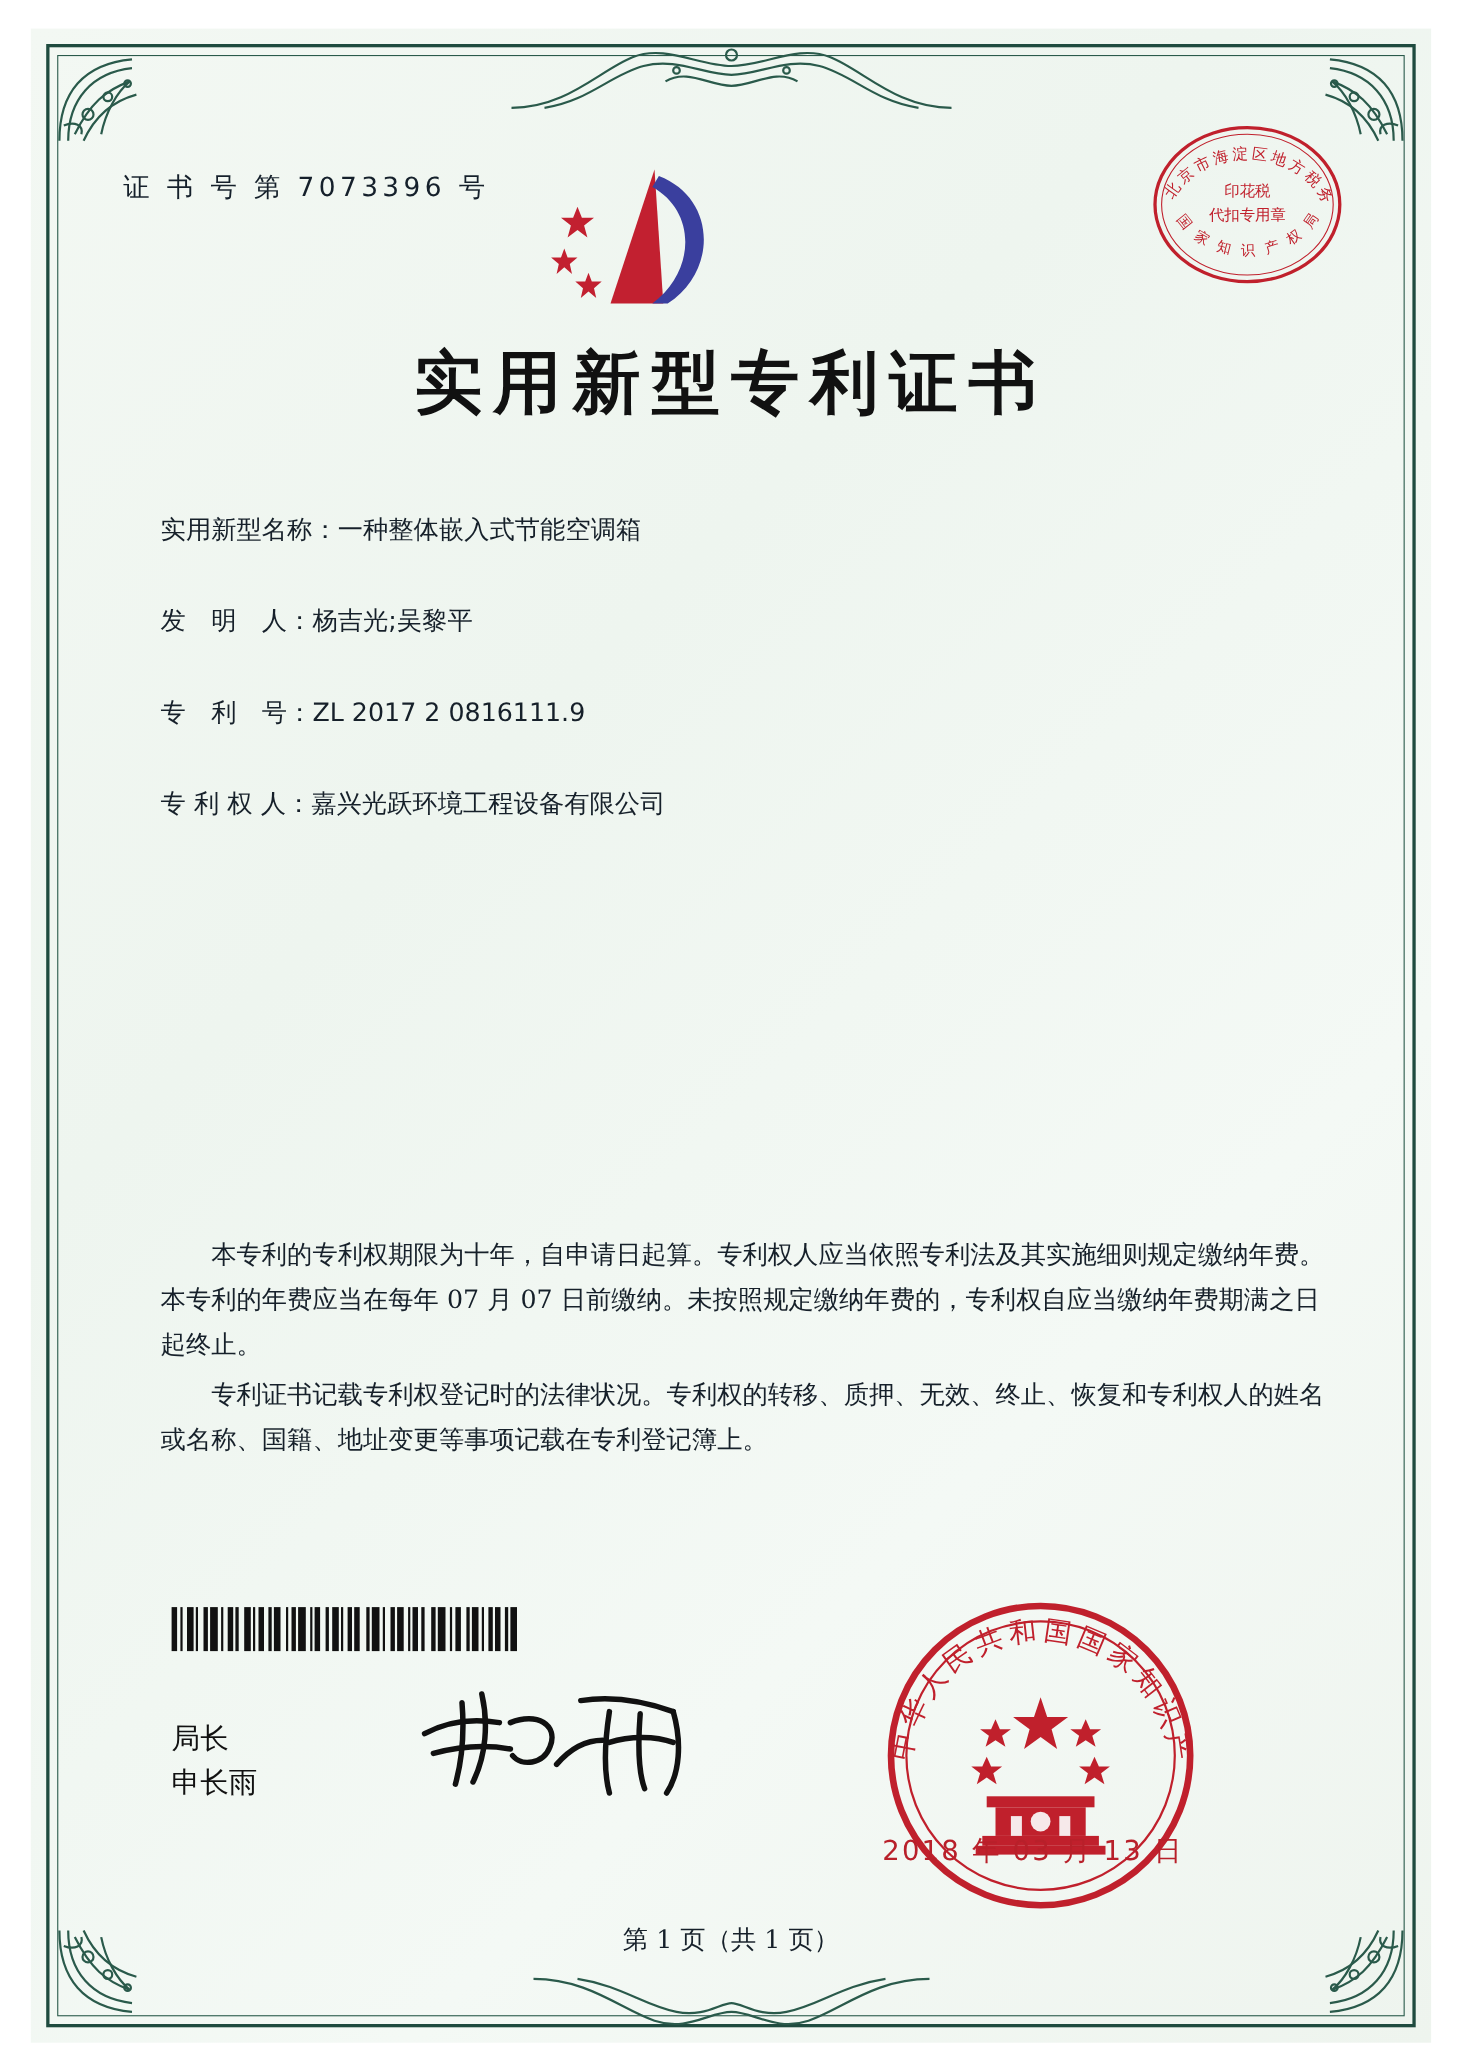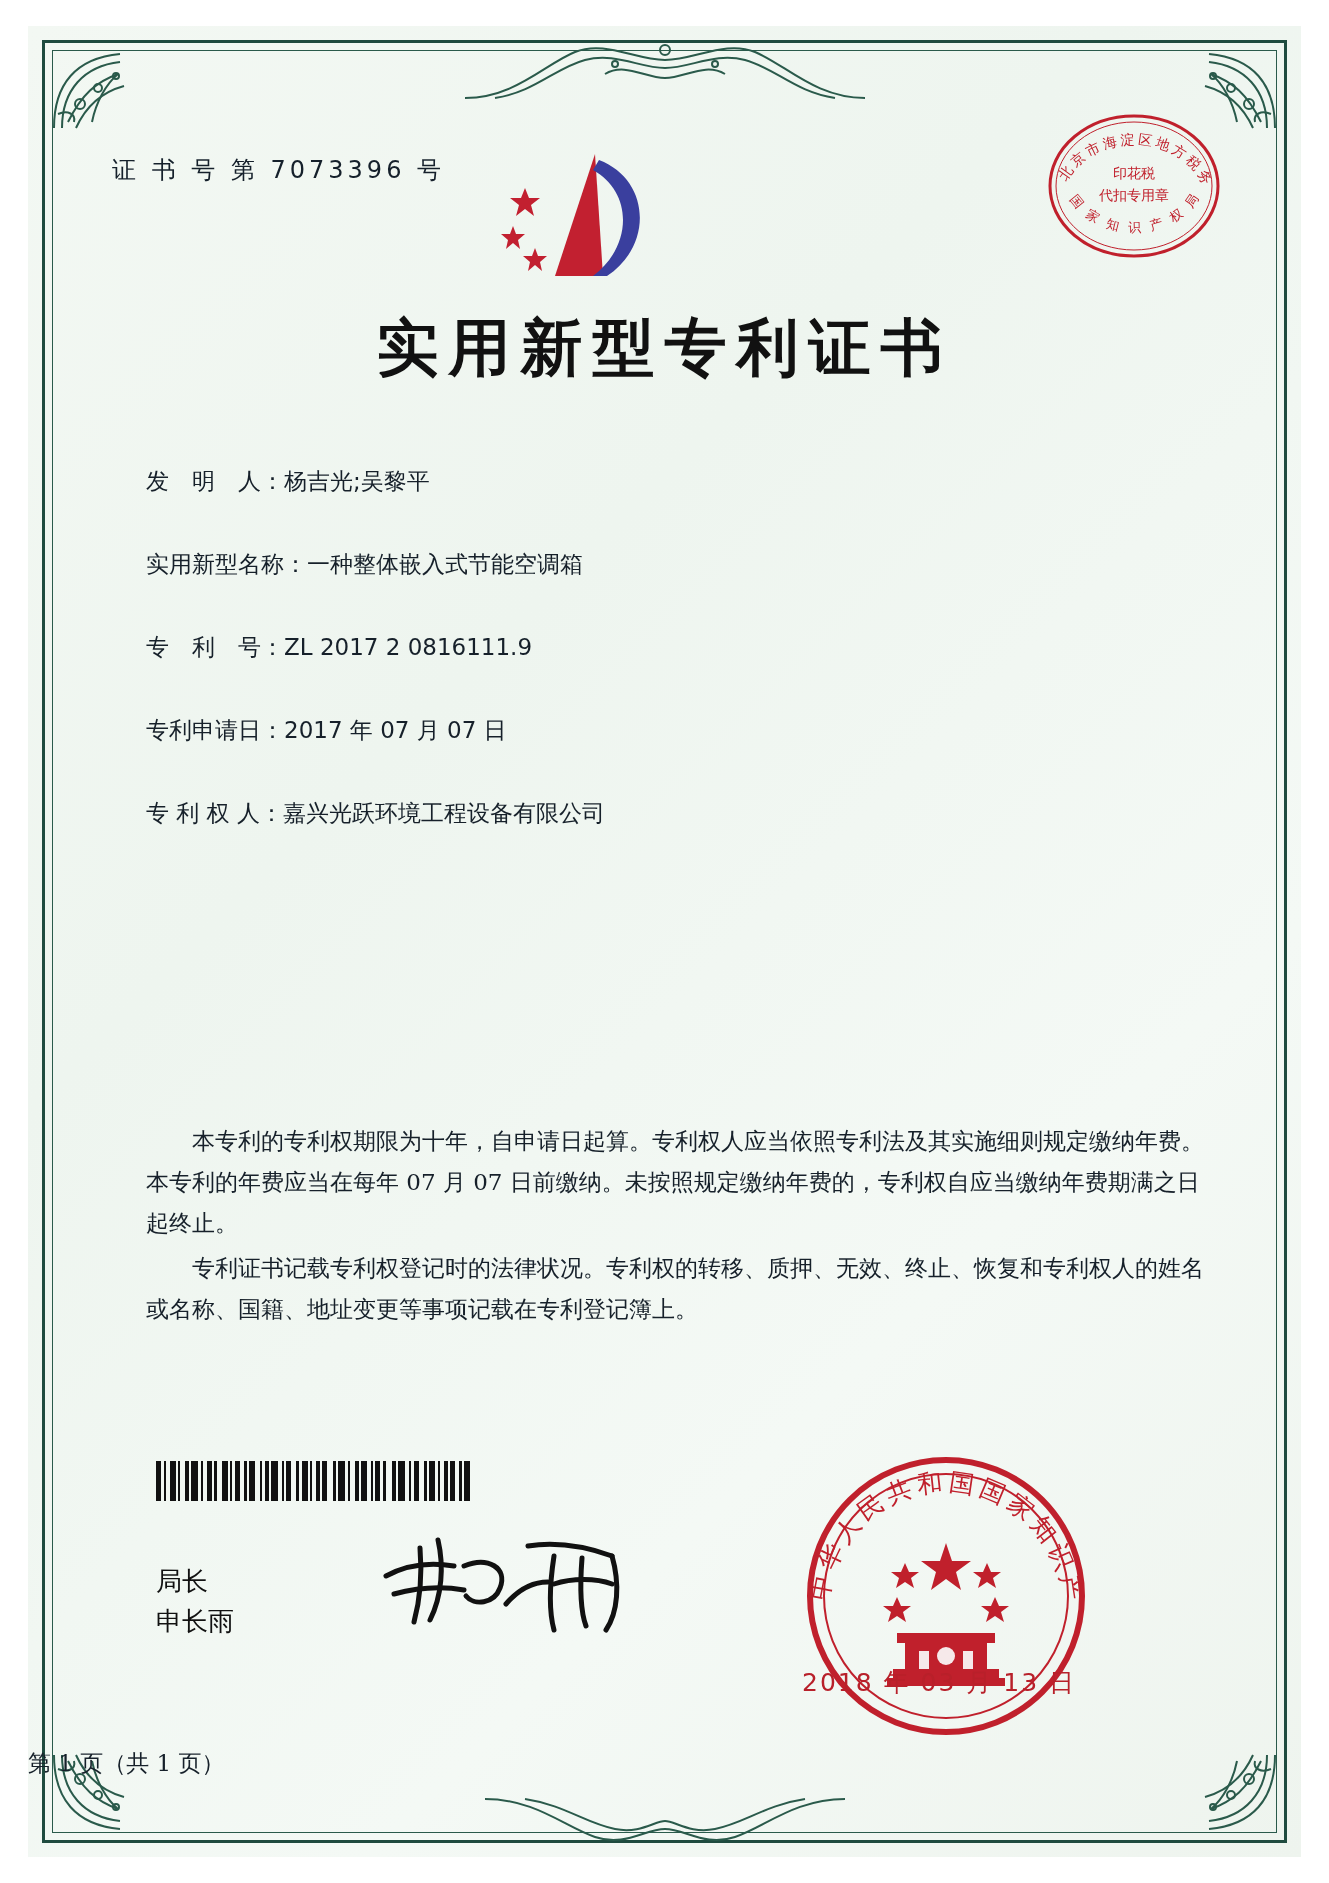--- a/index.html
+++ b/index.html
@@ -119,21 +119,21 @@
   }
   .seal svg{width:100%;height:100%;display:block;}
   .seal-date{
     position:absolute;right:225px;top:1640px;
     font-size:25px;color:#b8202a;letter-spacing:2px;
     font-family:"DejaVu Sans", sans-serif;
     white-space:nowrap;
   }
 
   .page-footer{
-    position:absolute;left:0;right:0;bottom:78px;text-align:left;
+    position:absolute;left:0;right:0;bottom:78px;text-align:center;
     font-size:23px;color:#16202a;
     font-family:"DejaVu Serif", serif;
   }
 </style>
 </head>
 <body>
 
 <div id="certificate">
 
   <div class="frame-outer"></div>
@@ -250,30 +250,27 @@
       </text>
       <text x="95" y="72" text-anchor="middle" font-size="14" fill="#c0202c" font-family="'DejaVu Sans',sans-serif">印花税</text>
       <text x="95" y="94" text-anchor="middle" font-size="14" fill="#c0202c" font-family="'DejaVu Sans',sans-serif">代扣专用章</text>
     </svg>
   </div>
 
   <div class="cert-title">实用新型专利证书</div>
 
   <div class="fields">
     <div class="field-row">
+      <span class="field-label">实用新型名称：</span><span class="field-value">一种整体嵌入式节能空调箱</span>
+    </div>
+    <div class="field-row">
       <span class="field-label">发　明　人：</span><span class="field-value">杨吉光;吴黎平</span>
     </div>
     <div class="field-row">
-      <span class="field-label">实用新型名称：</span><span class="field-value">一种整体嵌入式节能空调箱</span>
-    </div>
-    <div class="field-row">
       <span class="field-label">专　利　号：</span><span class="field-value">ZL 2017 2 0816111.9</span>
-    </div>
-    <div class="field-row">
-      <span class="field-label">专利申请日：</span><span class="field-value">2017 年 07 月 07 日</span>
     </div>
     <div class="field-row">
       <span class="field-label">专 利 权 人：</span><span class="field-value">嘉兴光跃环境工程设备有限公司</span>
     </div>
   </div>
 
   <div class="paragraphs">
     <p>本专利的专利权期限为十年，自申请日起算。专利权人应当依照专利法及其实施细则规定缴纳年费。本专利的年费应当在每年 07 月 07 日前缴纳。未按照规定缴纳年费的，专利权自应当缴纳年费期满之日起终止。</p>
     <p>专利证书记载专利权登记时的法律状况。专利权的转移、质押、无效、终止、恢复和专利权人的姓名或名称、国籍、地址变更等事项记载在专利登记簿上。</p>
   </div>

